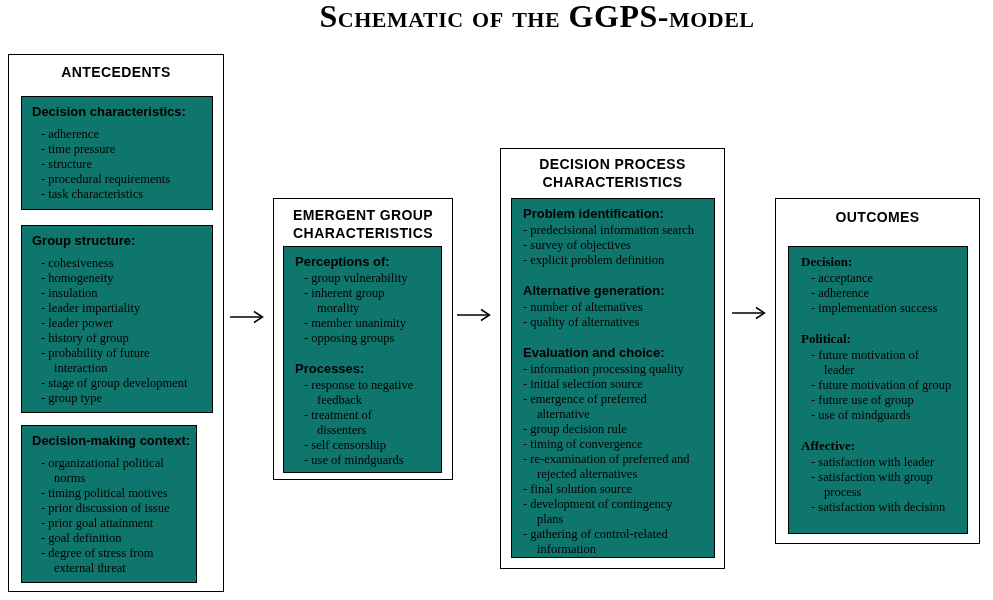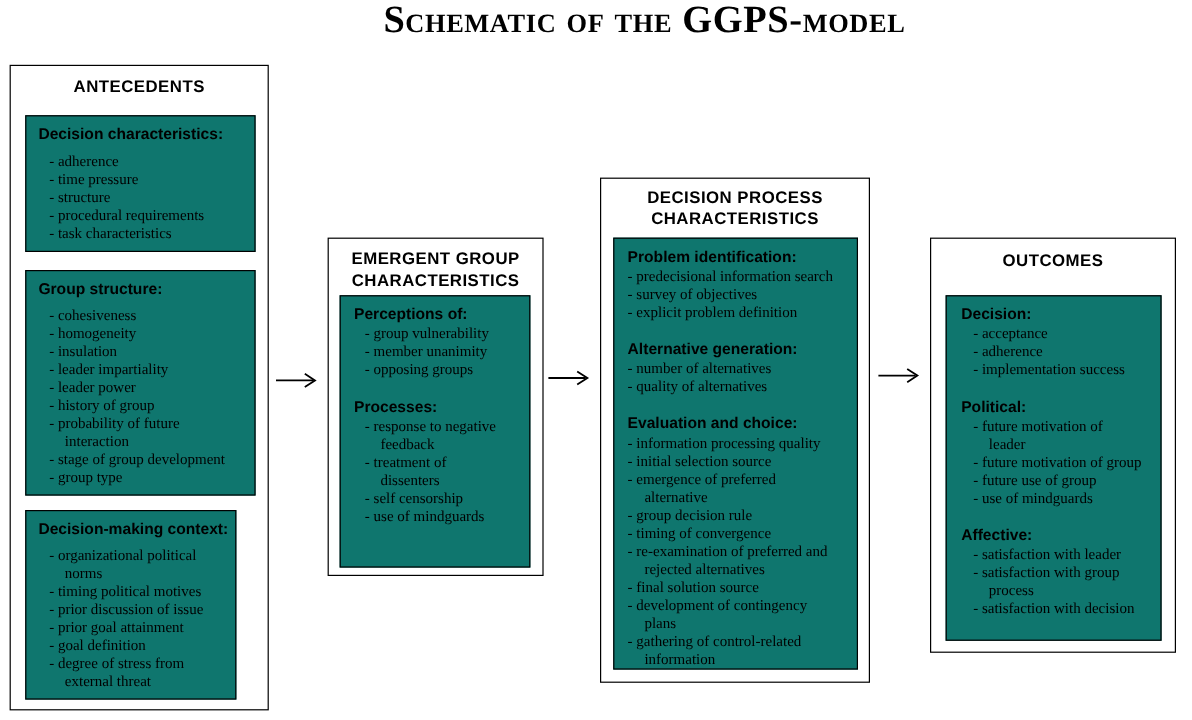--- a/index.html
+++ b/index.html
@@ -86,21 +86,21 @@
   #c3 { left: 500px; top: 148px; width: 225px; height: 421px; }
   #c3 .hdr { padding-top: 6px; }
   #c3b { left: 10px; top: 49px; width: 204px; height: 360px; }
   #c3b .sec-h { padding-left: 11px; }
   #c3b .li { padding-left: 25px; text-indent: -14px; padding-right: 1px; font-family: Liberation Serif, serif; }
 
   
   #c4 { left: 775px; top: 198px; width: 205px; height: 346px; }
   #c4 .hdr { padding-top: 9px; }
   #c4b { left: 12px; top: 47px; width: 180px; height: 288px; }
-  #c4b .sec-h { padding-left: 12px; }
+  #c4b .sec-h { padding-left: 12px; font-family: Liberation Serif, serif; }
   #c4b .li { padding-left: 35px; text-indent: -13px; }
 
   
   .arrow { position: absolute; width: 40px; height: 14px; }
   #a1 { left: 229px; top: 310px; }
   #a2 { left: 456px; top: 308px; }
   #a3 { left: 731px; top: 306px; }
   .arrow svg { display: block; }
 </style>
 </head>
@@ -161,20 +161,22 @@
 
   <div class="box" id="c2">
     <div class="hdr">
       <div>EMERGENT GROUP</div>
       <div>CHARACTERISTICS</div>
     </div>
     <div class="inner" id="c2b">
       <div class="sec-h">Perceptions of:</div>
       <div class="items">
           <div class="li">group vulnerability</div>
+          <div class="li">inherent group
+morality</div>
           <div class="li">member unanimity</div>
           <div class="li">opposing groups</div>
         </div>
       <div class="sec-h gap-sec">Processes:</div>
       <div class="items">
           <div class="li">response to negative
 feedback</div>
           <div class="li">treatment of
 dissenters</div>
           <div class="li">self censorship</div>

